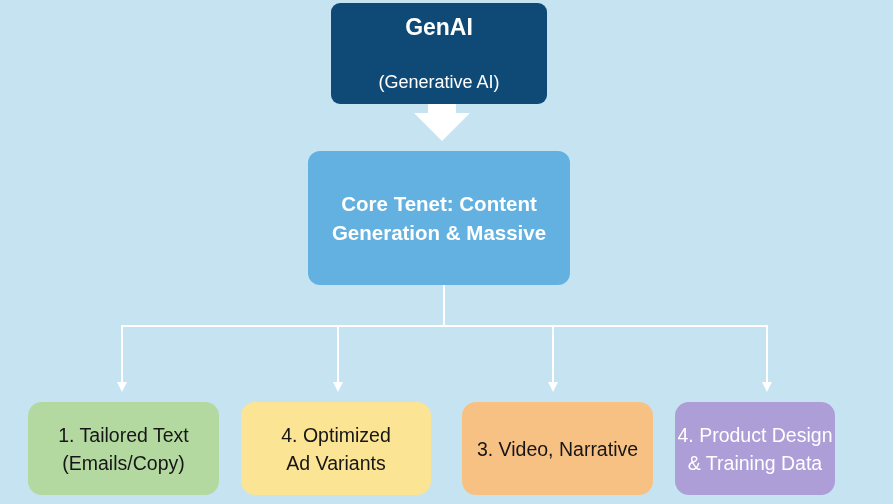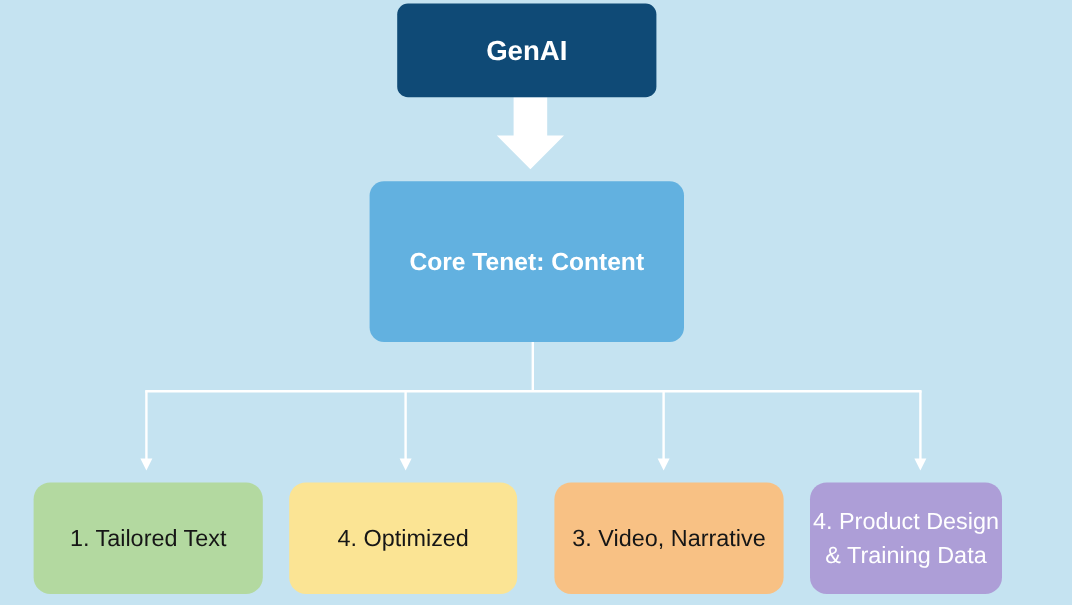--- a/index.html
+++ b/index.html
@@ -1,18 +1,18 @@
 <!DOCTYPE html>
 <html><head>
 <meta charset="utf-8">
 <style>
   html,body{margin:0;padding:0;}
   body{width:893px;height:504px;overflow:hidden;background:#c5e3f1;position:relative;font-family:"Liberation Sans","DejaVu Sans",sans-serif;}
   .box{position:absolute;display:flex;flex-direction:column;align-items:center;justify-content:center;text-align:center;box-sizing:border-box;}
-  #top{left:331px;top:3px;width:216px;height:78px;background:#0f4a76;border-radius:9px;color:#fff;gap:28px;}
+  #top{left:331px;top:3px;width:216px;height:101px;background:#0f4a76;border-radius:9px;color:#fff;gap:28px;}
   #top .t1{font-weight:bold;font-size:23px;line-height:28px;}
   #top .t2{font-size:18px;line-height:26px;}
   #core{left:308px;top:151px;width:262px;height:134px;background:#62b1e0;border-radius:12px;color:#fff;font-weight:bold;font-size:20.5px;line-height:29px;padding:0 10px;}
   .leaf{top:402px;height:93px;border-radius:14px;font-size:19.5px;line-height:28px;color:#161616;}
   #leaf0{left:28px;width:191px;background:#b3d9a0;}
   #leaf1{left:241px;width:190px;background:#fbe494;}
   #leaf2{left:462px;width:191px;background:#f8c184;}
   #leaf3{left:675px;width:160px;background:#ad9ed7;color:#fff;}
   svg{position:absolute;left:0;top:0;}
 </style>
@@ -30,31 +30,35 @@
       <polygon points="333,382 343,382 338,392" fill="#fff"></polygon>
       <line x1="553" y1="326" x2="553" y2="383" stroke="#fff" stroke-width="2"></line>
       <polygon points="548,382 558,382 553,392" fill="#fff"></polygon>
       <line x1="767" y1="326" x2="767" y2="383" stroke="#fff" stroke-width="2"></line>
       <polygon points="762,382 772,382 767,392" fill="#fff"></polygon>
     </g>
 </svg>
 
 <div class="box" id="top">
   <div class="t1">GenAI</div>
+  <div class="t2">(Generative AI)</div>
 </div>
 
 <div class="box" id="core">
   <div>Core Tenet: Content</div>
+  <div>Generation &amp; Massive</div>
 </div>
 
 <div class="box leaf" id="leaf0">
   <div>1. Tailored Text</div>
+  <div>(Emails/Copy)</div>
 </div>
 <div class="box leaf" id="leaf1">
   <div>4. Optimized</div>
+  <div>Ad Variants</div>
 </div>
 <div class="box leaf" id="leaf2">
   <div>3. Video, Narrative</div>
 </div>
 <div class="box leaf" id="leaf3">
   <div>4. Product Design</div>
   <div>&amp; Training Data</div>
 </div>
 
 </body></html>

